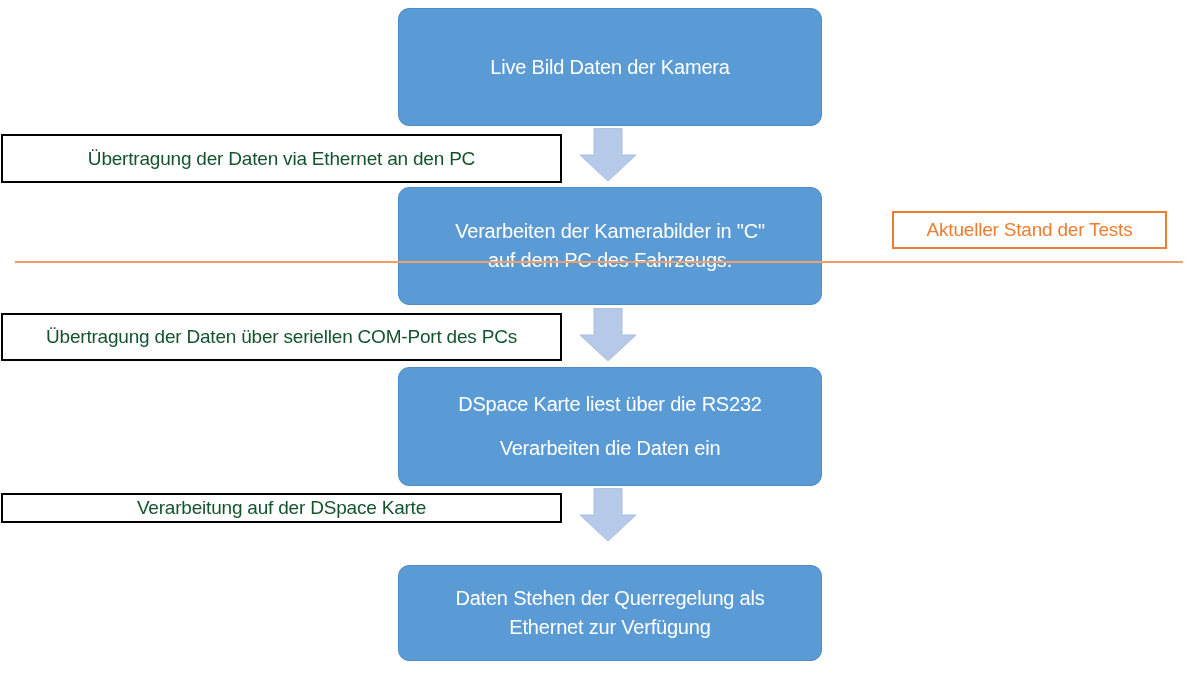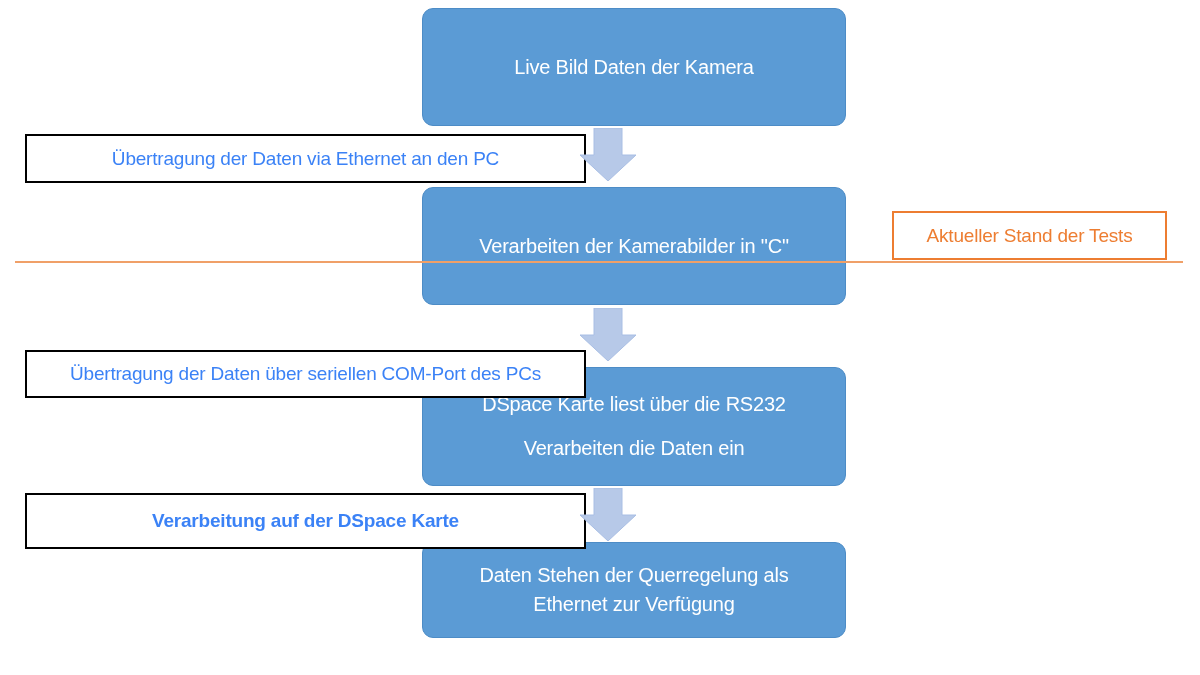--- a/index.html
+++ b/index.html
@@ -22,29 +22,28 @@
     display: flex;
     flex-direction: column;
     align-items: center;
     justify-content: center;
     text-align: center;
     font-size: 20px;
     line-height: 29px;
     letter-spacing: -0.2px;
     box-sizing: border-box;
     z-index: 1;
-    margin-left: 24px;
   }
   .label-box {
     position: absolute;
-    left: 25px;
+    left: 1px;
     width: 561px;
     background: #ffffff;
     border: 2.5px solid #000000;
-    color: #3b82f6;
+    color: #14532d;
     display: flex;
     align-items: center;
     justify-content: center;
     text-align: center;
     font-size: 19px;
     letter-spacing: -0.2px;
     box-sizing: border-box;
     z-index: 2;
   }
   .down-arrow {
@@ -61,40 +60,40 @@
     width: 1168px;
     height: 2px;
     background: #f0a068;
     z-index: 5;
   }
   .status-box {
     position: absolute;
     left: 892px;
     top: 211px;
     width: 275px;
-    height: 49px;
+    height: 38px;
     background: #ffffff;
     border: 2.5px solid #ed7d31;
     color: #ed7d31;
     display: flex;
     align-items: center;
     justify-content: center;
     text-align: center;
     font-size: 19px;
     letter-spacing: -0.2px;
     box-sizing: border-box;
     z-index: 6;
   }
   .box1 { top: 8px;   height: 118px; }
   .box2 { top: 187px; height: 118px; }
   .box3 { top: 367px; height: 119px; gap: 15px; }
-  .box4 { top: 542px; height: 96px; }
+  .box4 { top: 565px; height: 96px; }
   .lbl1 { top: 134px; height: 49px; }
-  .lbl2 { top: 313px; height: 48px; margin-top: 37px; }
-  .lbl3 { top: 493px; height: 56px; font-weight: bold; }
+  .lbl2 { top: 313px; height: 48px; }
+  .lbl3 { top: 493px; height: 30px; }
   .arr1 { top: 128px; }
   .arr2 { top: 308px; }
   .arr3 { top: 488px; }
 </style>
 </head>
 <body>
 
 <div class="canvas">
 
   <div class="process-box box1">
@@ -104,20 +103,21 @@
   <svg class="down-arrow arr1" viewBox="0 0 56 53">
     <polygon points="14,0 42,0 42,27 56,27 28,53 0,27 14,27" fill="#b7c9e8" stroke="#a8bee4" stroke-width="1"></polygon>
   </svg>
 
   <div class="label-box lbl1">
     <span>Übertragung der Daten via Ethernet an den PC</span>
   </div>
 
   <div class="process-box box2">
     <span>Verarbeiten der Kamerabilder in "C"</span>
+    <span>auf dem PC des Fahrzeugs.</span>
   </div>
 
   <div class="status-line"></div>
 
   <div class="status-box">
     <span>Aktueller Stand der Tests</span>
   </div>
 
   <svg class="down-arrow arr2" viewBox="0 0 56 53">
     <polygon points="14,0 42,0 42,27 56,27 28,53 0,27 14,27" fill="#b7c9e8" stroke="#a8bee4" stroke-width="1"></polygon>

